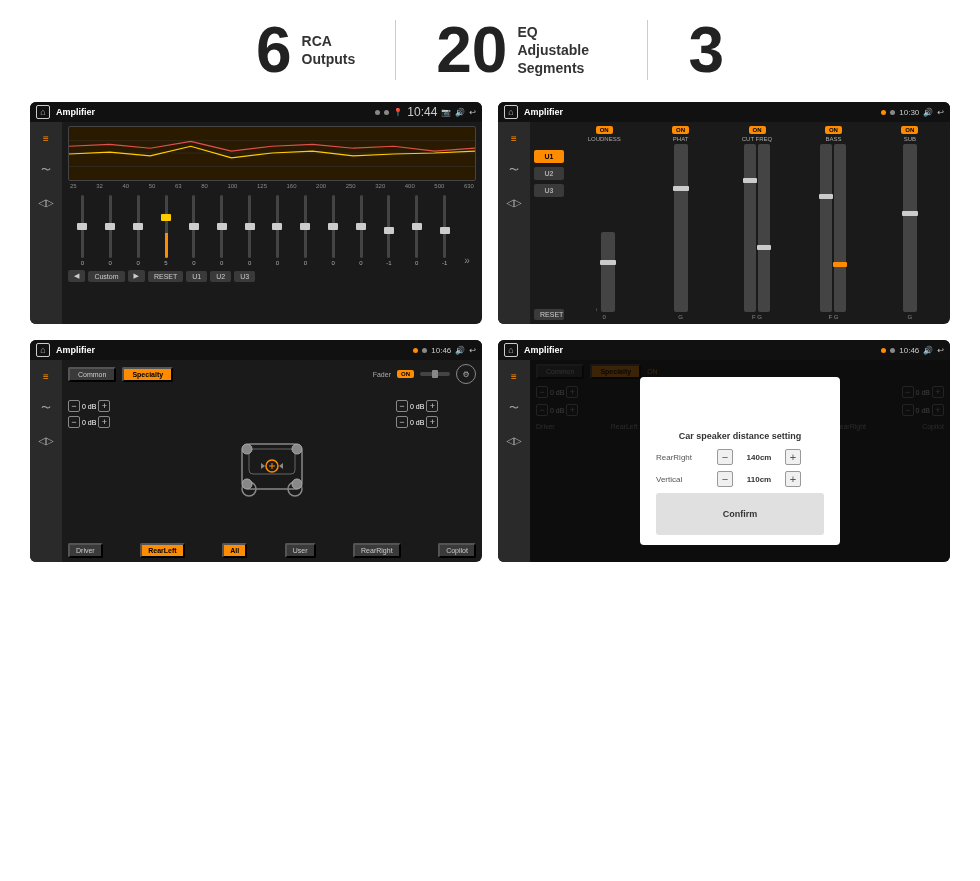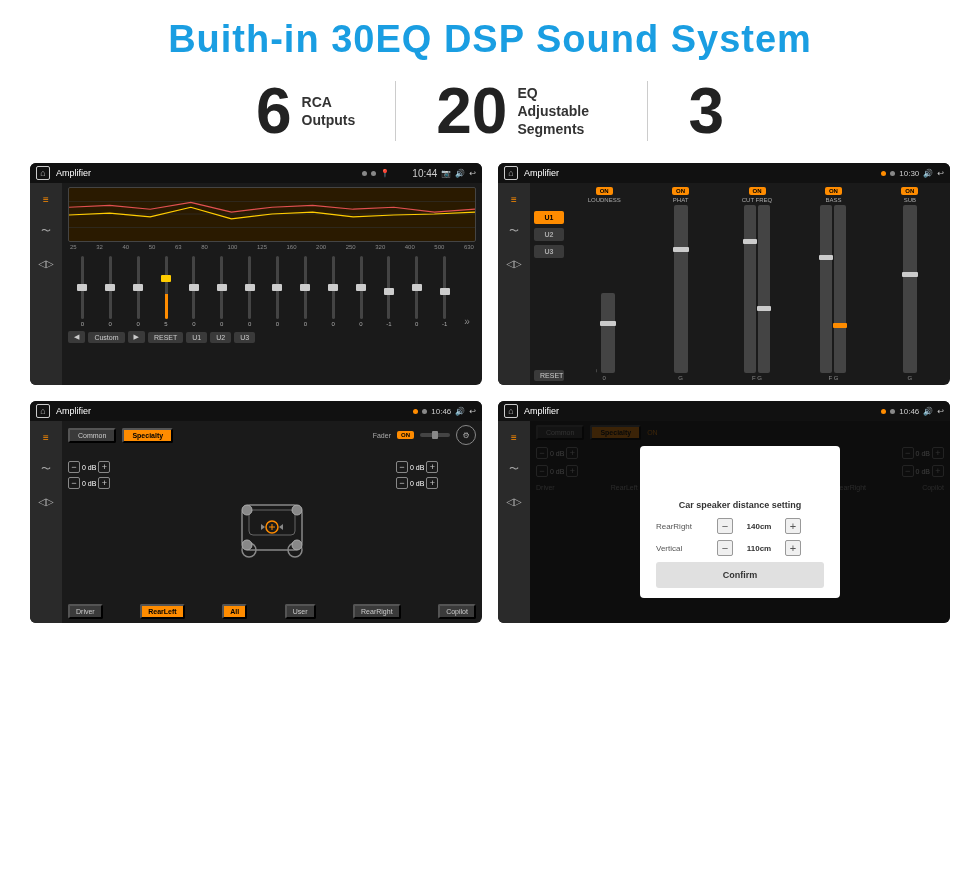--- a/index.html
+++ b/index.html
@@ -95,21 +95,21 @@
       border: 1.5px solid #ccc;
       border-radius: 2px;
       display: flex;
       align-items: center;
       justify-content: center;
     }
     .status-title {
       font-size: 9px;
       color: #fff;
       flex: 1;
-      font-weight: normal;
+      font-weight: bold;
     }
     .status-icons {
       display: flex;
       align-items: center;
       gap: 4px;
     }
     .status-dot {
       width: 5px;
       height: 5px;
       border-radius: 50%;
@@ -423,21 +423,21 @@
       font-weight: bold;
       min-width: 40px;
       text-align: center;
     }
     .modal-confirm {
       display: block;
       width: 100%;
       background: #e0e0e0;
       border: none;
       border-radius: 3px;
-      padding: 8px;
+      padding: 16px;
       font-size: 9px;
       color: #333;
       text-align: center;
       margin-top: 6px;
       font-weight: bold;
     }
 
     
     .dist-bg-content {
       flex: 1;
@@ -445,21 +445,20 @@
       flex-direction: column;
       gap: 3px;
       opacity: 0.4;
     }
   </style>
 </head>
 <body>
 
 <div class="page-wrapper">
 
-  <div class="main-title">Buith-in 30EQ DSP Sound System</div>
 
   <div class="stats-row">
     <div class="stat-item">
       <span class="stat-number">6</span>
       <span class="stat-text">RCA<br>Outputs</span>
     </div>
     <div class="stat-divider"></div>
     <div class="stat-item">
       <span class="stat-number">20</span>
       <span class="stat-text">EQ Adjustable<br>Segments</span>
@@ -473,21 +472,21 @@
   <div class="screenshots-grid">
 
     <div class="screen eq-screen">
       <div class="status-bar">
         <div class="status-home">⌂</div>
         <span class="status-title">Amplifier</span>
         <div class="status-icons">
           <div class="status-dot-gray"></div>
           <div class="status-dot-gray"></div>
           <span style="font-size:8px;color:#ccc;">📍</span>
-          <span style="font-size:10px;color:#ccc;margin-left:18px;">10:44</span>
+          <span style="font-size:12px;color:#ccc;">10:44</span>
           <span style="font-size:8px;color:#ccc;">📷</span>
           <span style="font-size:8px;color:#ccc;">🔊</span>
           <span style="font-size:8px;color:#ccc;">↩</span>
         </div>
       </div>
       <div class="screen-content">
         <div class="left-sidebar">
           <div class="sidebar-icon active">≡</div>
           <div class="sidebar-icon">〜</div>
           <div class="sidebar-icon">◁▷</div>

